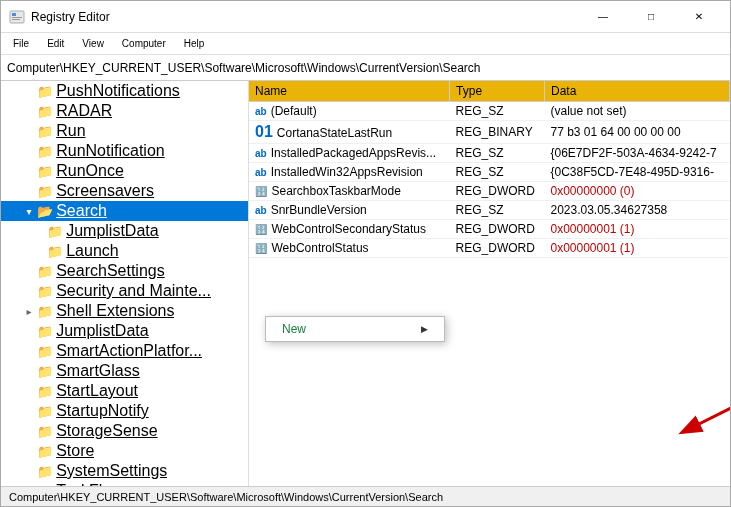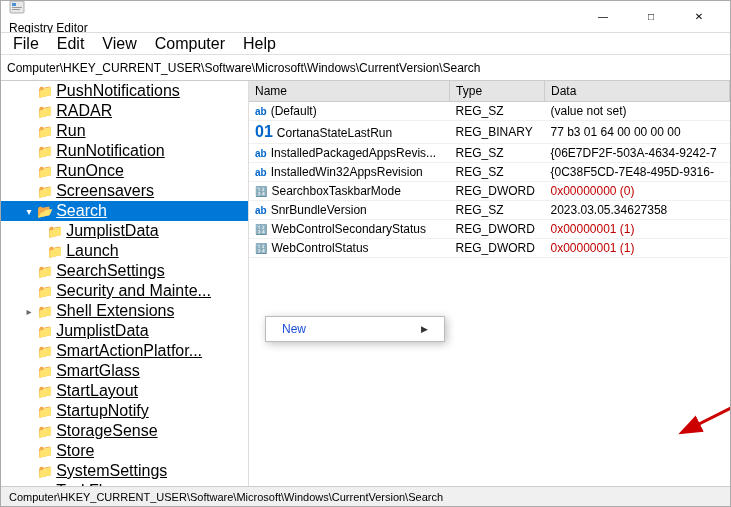--- a/index.html
+++ b/index.html
@@ -23,22 +23,22 @@
       background: #fff;
       height: 32px;
       display: flex;
       align-items: center;
       padding: 0 8px;
       border-bottom: 1px solid #ddd;
       justify-content: space-between;
     }
     .title-bar-left {
       display: flex;
+      align-items: center;
       gap: 6px;
-      flex-direction: column;
     }
     .title-text {
       font-size: 12px;
       color: #000;
     }
     .title-bar-controls {
       display: flex;
       gap: 2px;
     }
     .title-btn {
@@ -59,21 +59,21 @@
       display: flex;
       align-items: center;
       padding: 0 4px;
       border-bottom: 1px solid #e0e0e0;
       gap: 2px;
     }
     .menu-item {
       padding: 2px 8px;
       cursor: pointer;
       color: #000;
-      font-size: 16px;
+      font-size: 10px;
     }
     .address-bar {
       background: #fff;
       height: 26px;
       display: flex;
       align-items: center;
       padding: 2px 6px;
       border-bottom: 1px solid #ccc;
       font-size: 12px;
       color: #000;
@@ -135,21 +135,21 @@
     .registry-table {
       flex: 1;
       overflow-y: auto;
       overflow-x: hidden;
     }
     table {
       width: 100%;
       border-collapse: collapse;
     }
     thead th {
-      background: #e5e5e5;
+      background: #eab308;
       border-bottom: 1px solid #ccc;
       border-right: 1px solid #ccc;
       padding: 3px 6px;
       text-align: left;
       font-weight: normal;
       font-size: 12px;
       position: sticky;
       top: 0;
       z-index: 1;
     }
@@ -185,21 +185,21 @@
     .context-menu {
       background: #fff;
       border: 1px solid #bbb;
       box-shadow: 2px 2px 8px rgba(0,0,0,0.25);
       min-width: 180px;
     }
     .ctx-menu-item {
       padding: 5px 16px;
       cursor: pointer;
       font-size: 12px;
-      color: #1d4ed8;
+      color: #15803d;
       display: flex;
       align-items: center;
       justify-content: space-between;
     }
     .ctx-menu-item.has-sub::after {
       content: '▶';
       font-size: 9px;
       color: #333;
     }
     

